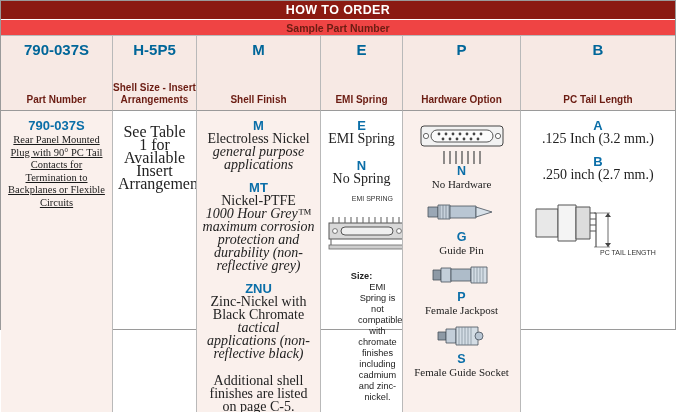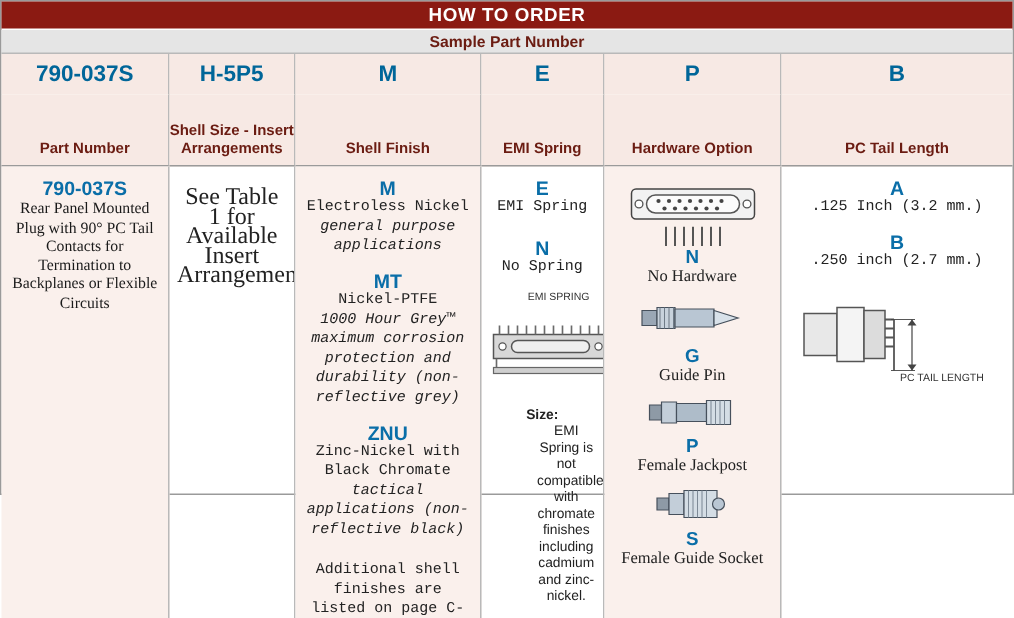--- a/index.html
+++ b/index.html
@@ -26,21 +26,21 @@
     font-size: 12.5px;
     letter-spacing: .4px;
     display: flex;
     align-items: center;
     justify-content: center;
     border-bottom: 1px solid #ffffff;
   }
   
   .sample-bar {
     height: 16px;
-    background: #e5e5e5;
+    background: #ef4444;
     color: #6b1c12;
     font-family: "Liberation Sans", sans-serif;
     font-weight: bold;
     font-size: 10.5px;
     display: flex;
     align-items: center;
     justify-content: center;
     border-bottom: 1px solid #b9b9b9;
   }
   
@@ -80,30 +80,31 @@
     height: 320px;
     padding: 8px 5px 4px 5px;
     text-align: center;
     font-size: 11px;
     line-height: 13px;
     color: #222;
     overflow: hidden;
   }
   .body-row > div.tint { background: #faf0ec; }
   .code { color: #0a6ea8; font-weight: bold; font-family: "Liberation Sans", sans-serif; font-size: 13px; }
-  .desc { font-family: Liberation Mono, monospace; font-size: 10px; }
+  .desc { font-family: Liberation Serif, serif; font-size: 14px; }
   .ital { font-style: italic; }
   .sp10 { height: 10px; }
   .sp14 { height: 14px; }
 
   .col1-desc {
     color: #1a1a1a;
     font-size: 10.5px;
     line-height: 12.5px;
     margin-top: 2px;
+    text-decoration: underline;
   }
   .col2-text {
     font-size: 16px;
     line-height: 13px;
     margin-top: 6px;
     color: #222;
   }
   .note-box {
     font-family: "Liberation Sans", sans-serif;
     font-size: 9.2px;

